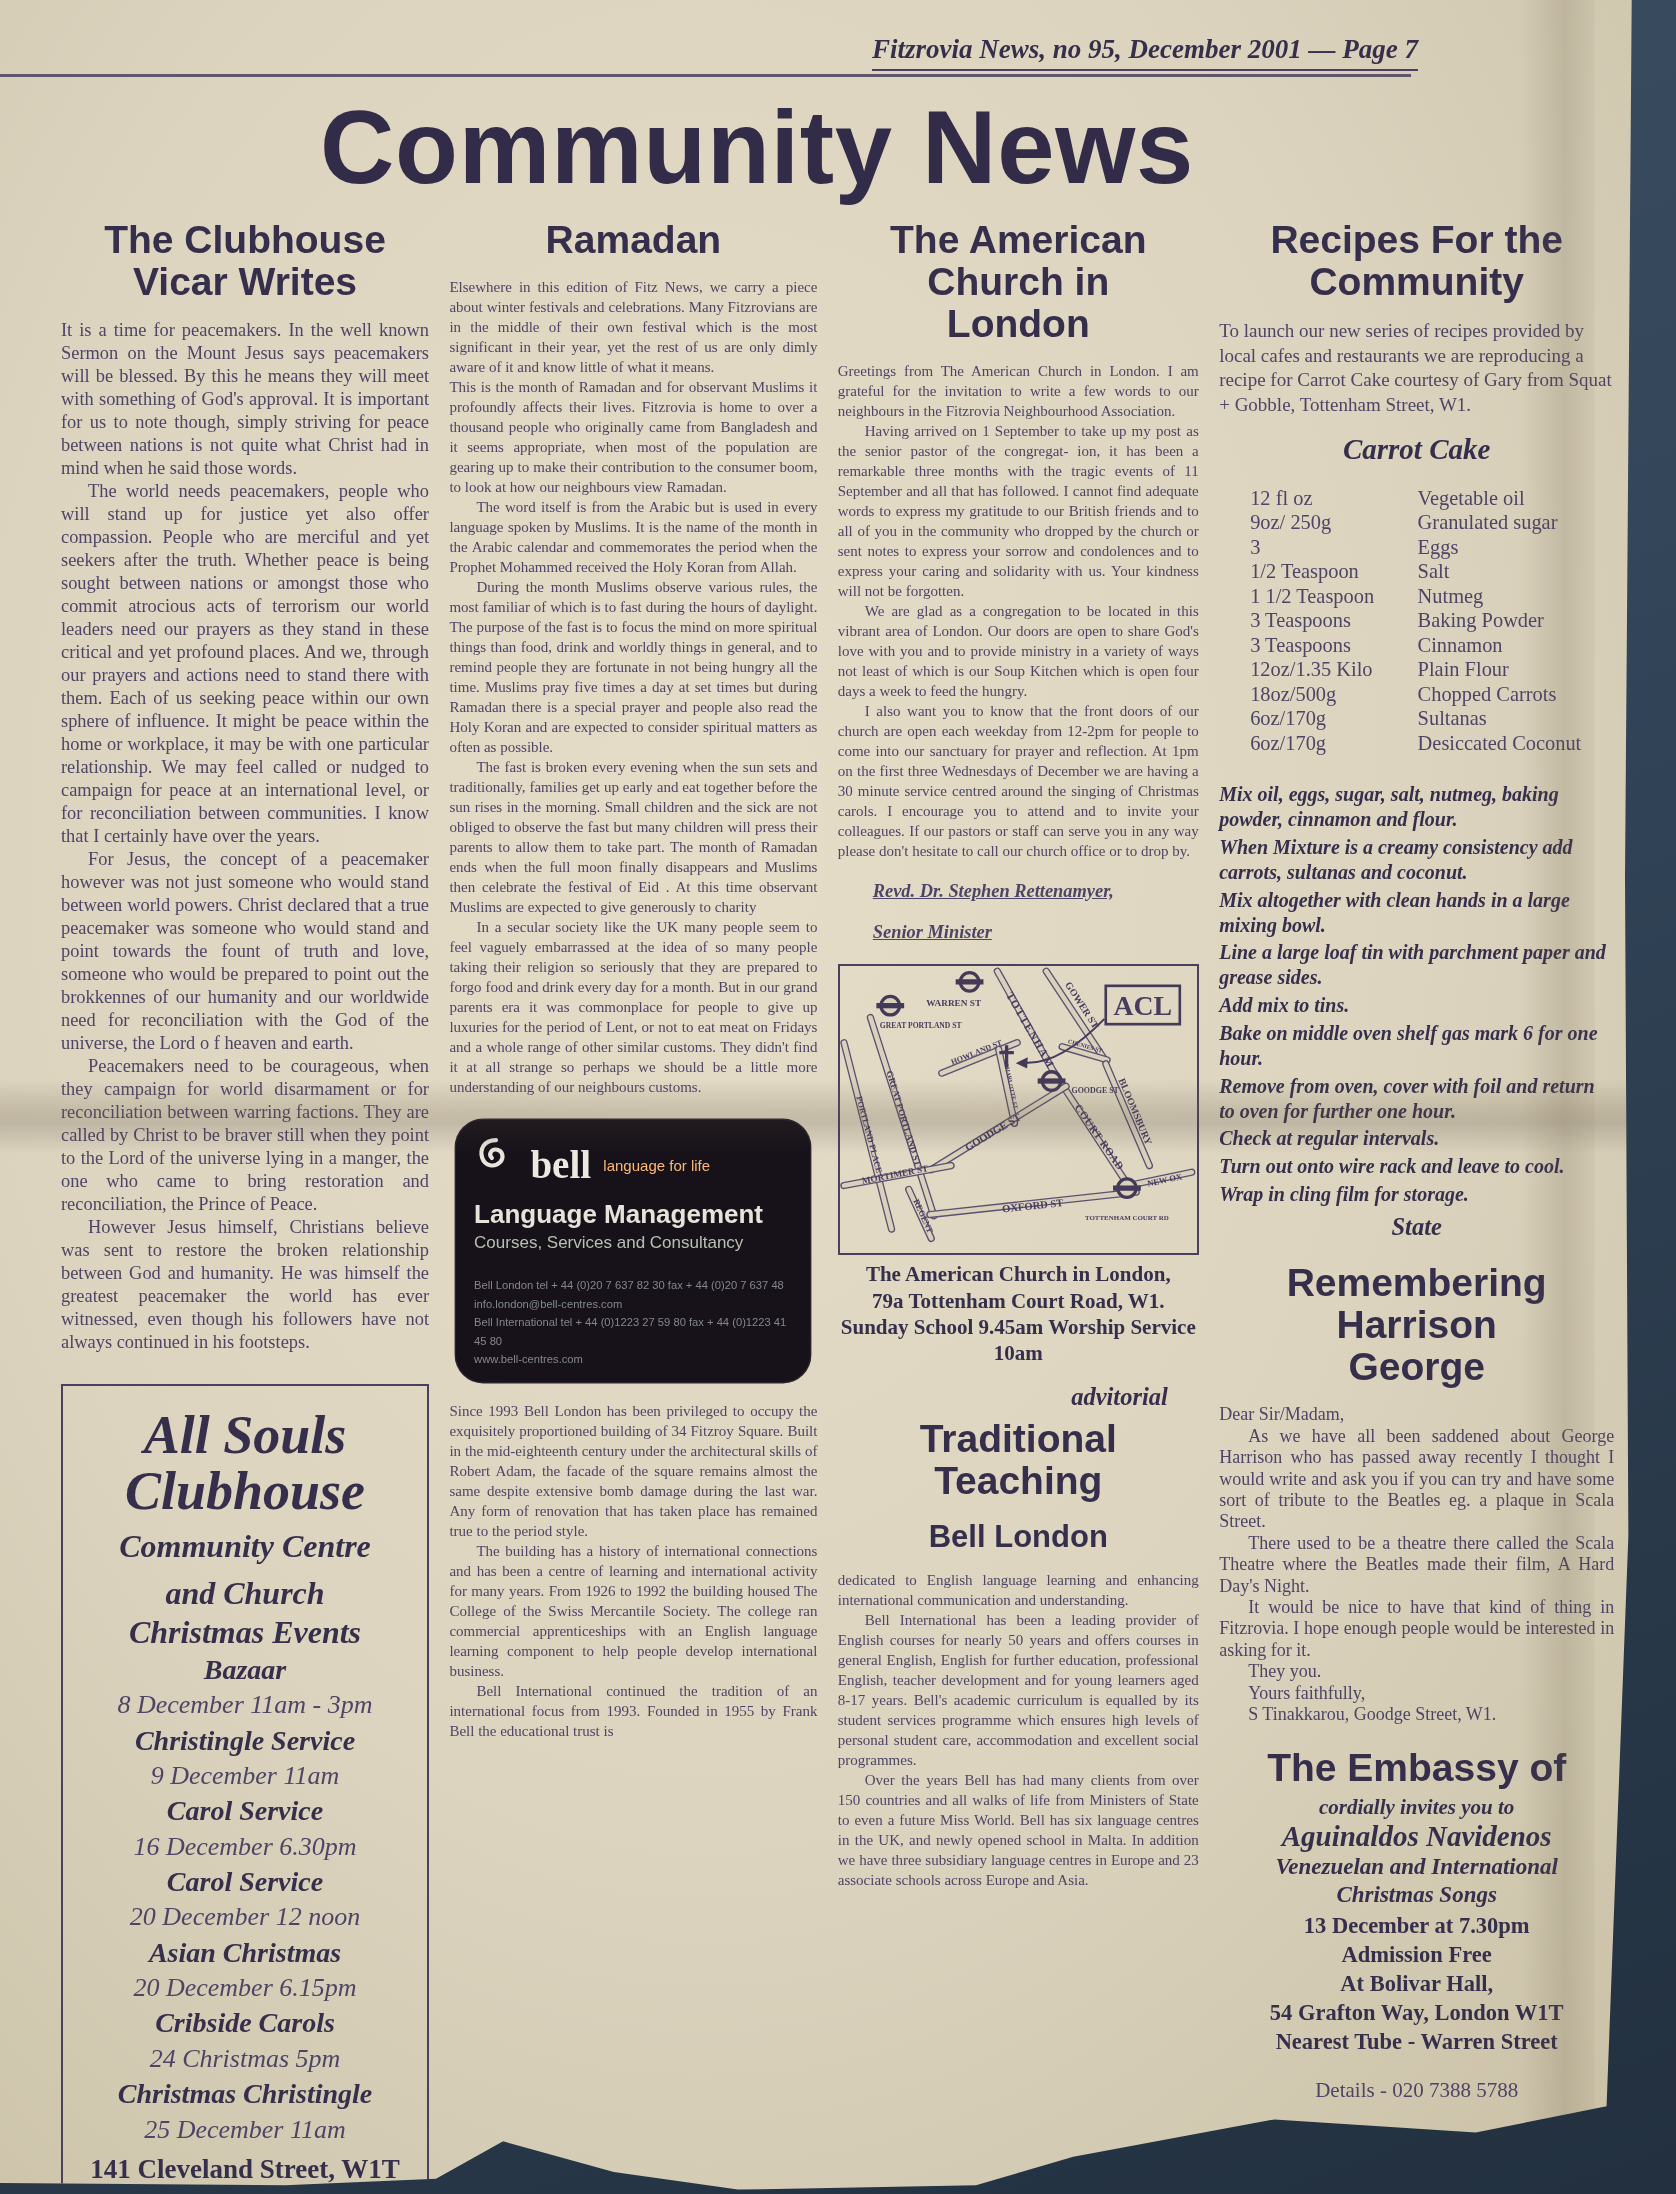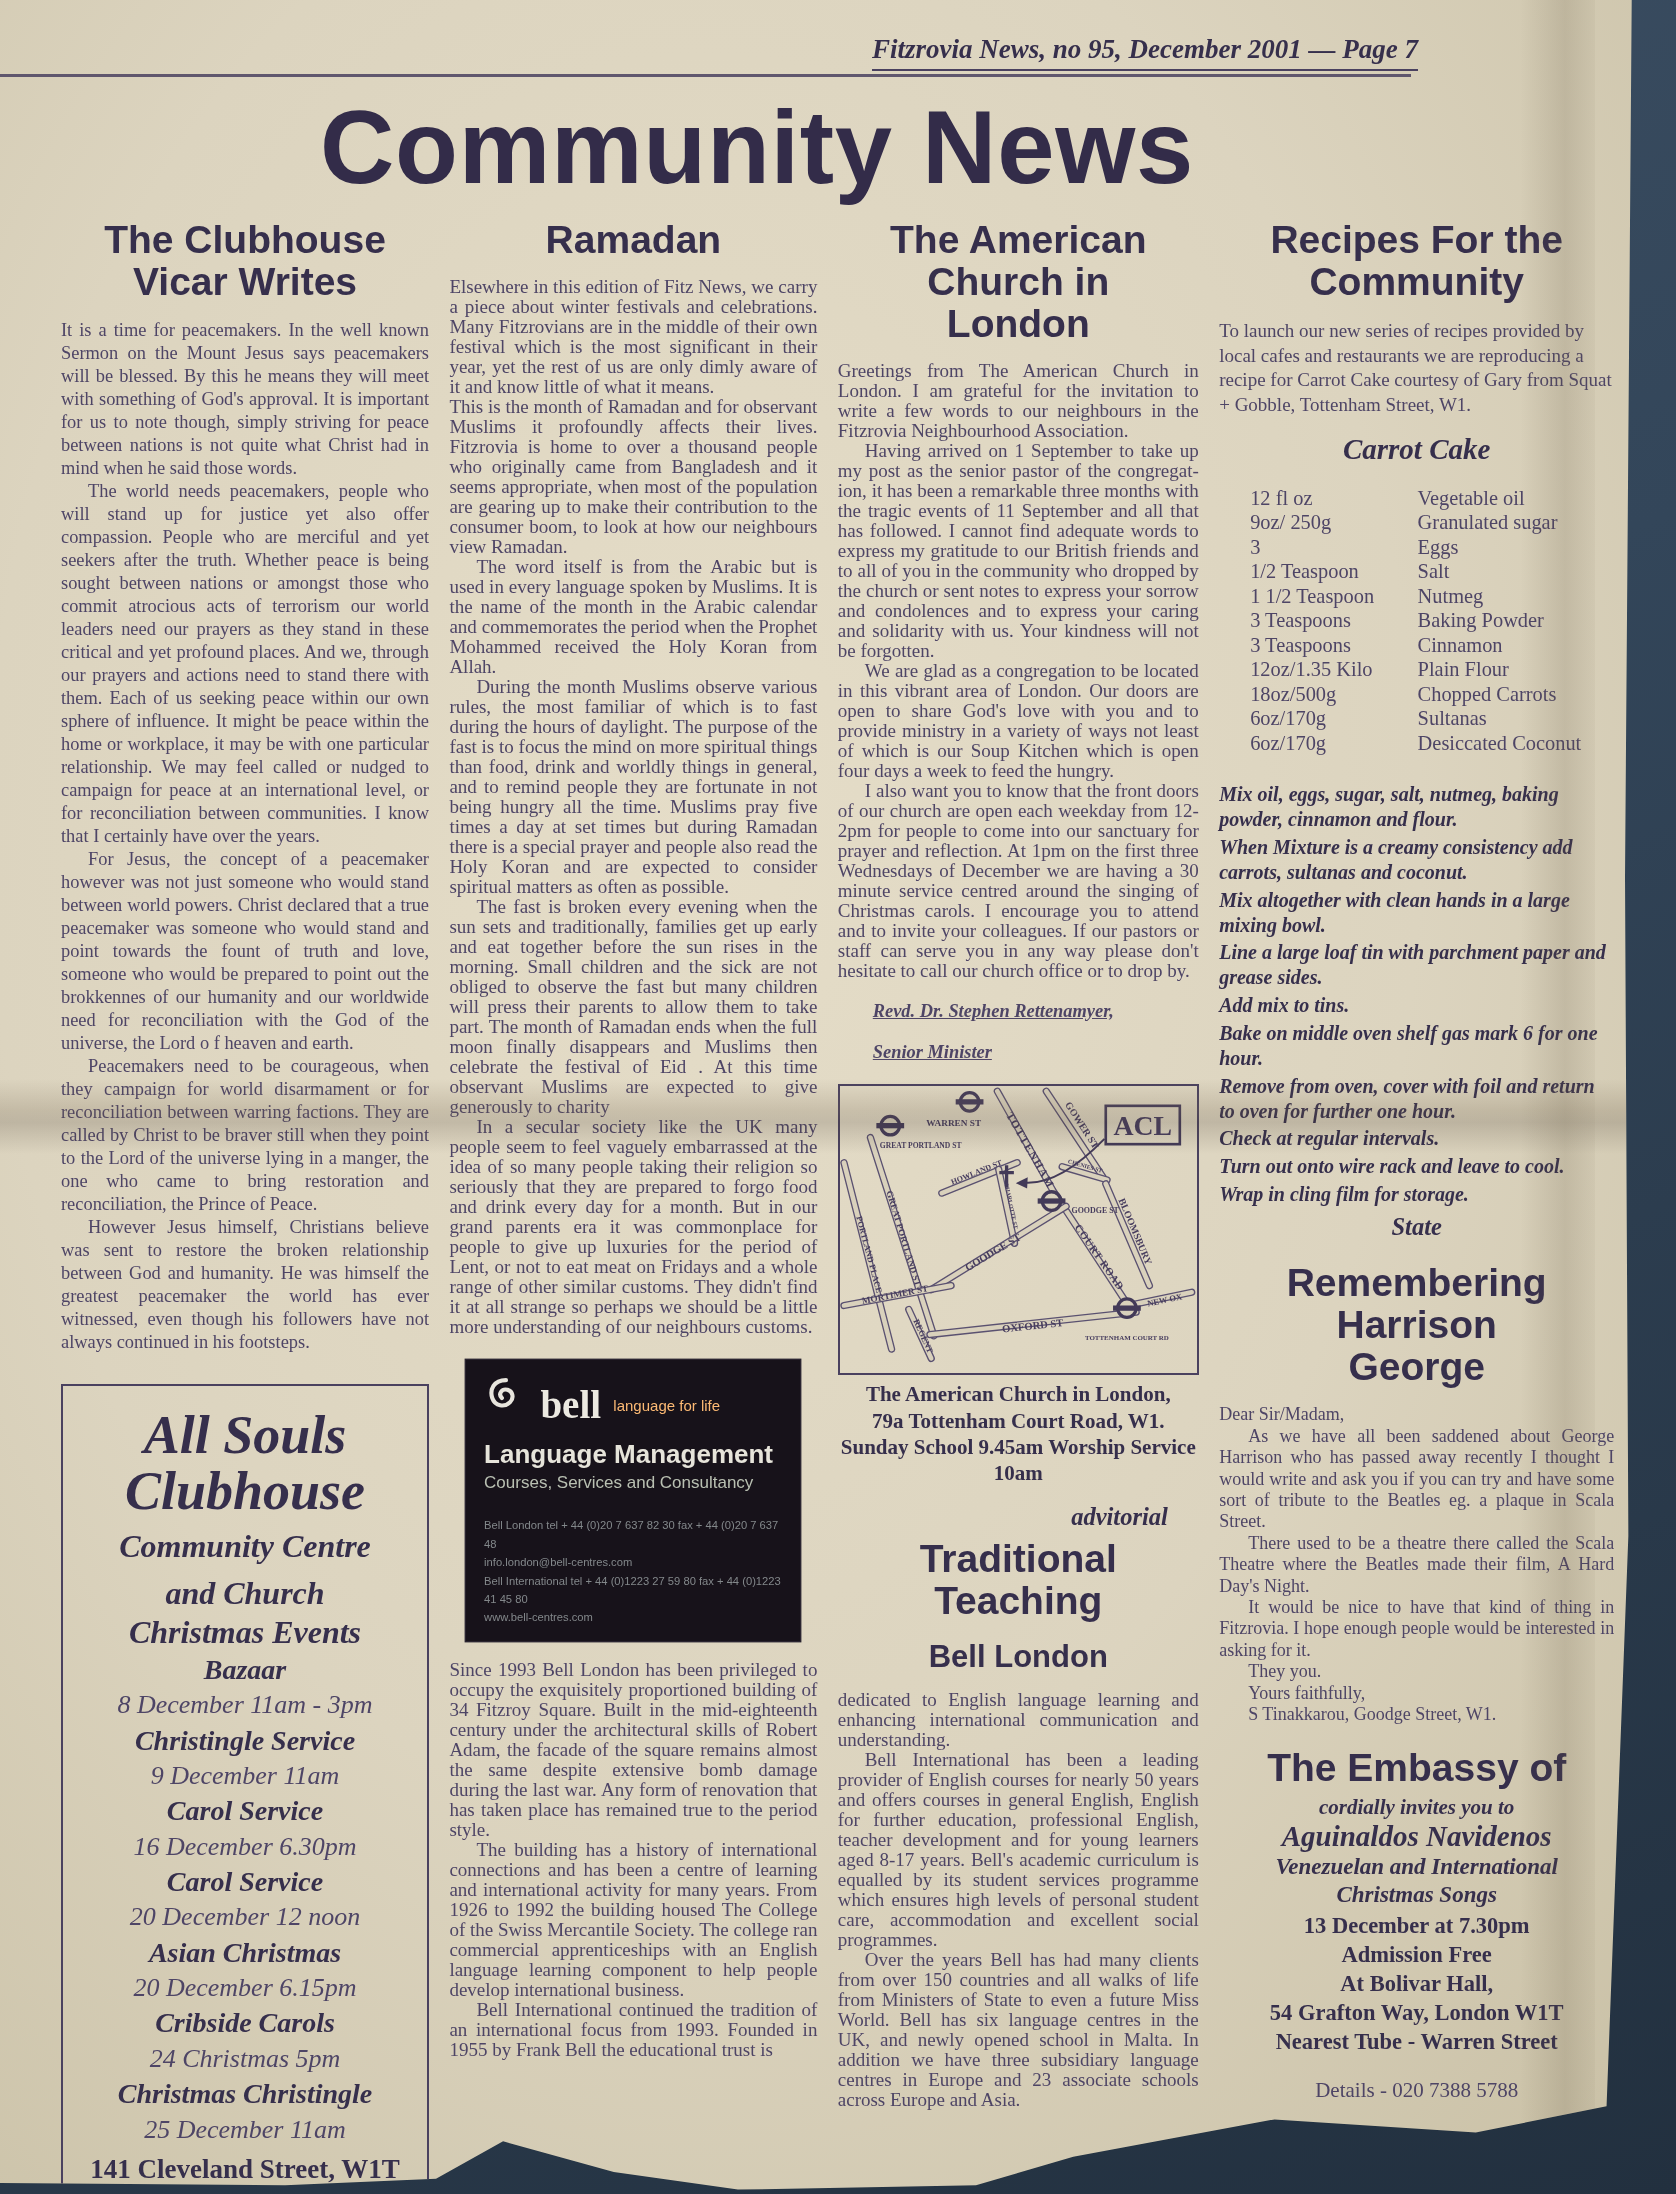--- a/index.html
+++ b/index.html
@@ -52,37 +52,38 @@
   }
   .col-subhead{
     font:700 31px/1.1 "Liberation Sans",sans-serif;color:var(--ink-h);
     text-align:center;margin:17.7px 0 16.3px;
   }
   .body p{
     font:18.4px/23px "Liberation Serif",serif;color:var(--ink);
     text-align:justify;margin:0;
   }
   .body p.ind{text-indent:27px;}
-  .small p{font-size:19px;line-height:20px;}
+  .small p{font-size:15px;line-height:20px;}
   .sig p{font:italic 700 18.4px/23px "Liberation Serif",serif;text-align:left;text-indent:35px;color:var(--ink);text-decoration:underline;}
   
   .as-box{
     border:2.7px solid var(--rule);margin-top:30px;padding:20.4px 9.5px 17.7px;
     text-align:center;color:var(--ink-h);
   }
   .as-title{font:italic 700 54px/1.04 "Liberation Serif",serif;}
   .as-sub{font:italic 700 32px/1.2 "Liberation Serif",serif;margin-top:8.2px;}
   .as-events-label{font:italic 700 32px/1.25 "Liberation Serif",serif;}
   .as-ev-name{font:italic 700 28px/1.3 "Liberation Serif",serif;}
   .as-ev-date{font:italic 26px/1.32 "Liberation Serif",serif;color:var(--ink);}
   .as-addr{font:700 27px/1.3 "Liberation Serif",serif;margin-top:5.4px;}
   
   .bell-ad{
-    background:#17121a;color:#cfd0c8;margin:23px 17px 19px;padding:16.3px 17.7px 13.6px;
+    background:#17121a;color:#cfd0c8;margin:23px 7px 19px;padding:16.3px 17.7px 13.6px;
     box-shadow:0 0 0 1.4px #2a2430;
+    border-radius:27px;
   }
   .bell-logo-row{display:flex;align-items:flex-end;gap:12.3px;}
   .bell-logo{font:700 39px/0.9 "Liberation Serif",serif;color:#ece9e1;}
   .bell-tag{font:15px/1 "Liberation Sans",sans-serif;color:#fdba74;padding-bottom:9.5px;}
   .bell-lm{font:700 26px/1.1 "Liberation Sans",sans-serif;color:#e6e4da;margin-top:17.7px;}
   .bell-csc{font:17px/1.2 "Liberation Sans",sans-serif;color:#b9c0b2;margin-top:4.1px;}
   .bell-contacts{margin-top:23px;}
   .bell-contacts div{font:11.2px/1.65 "Liberation Sans",sans-serif;color:#83888b;}
   
   .map-wrap{border:2px solid var(--rule);margin-top:20.4px;background:transparent;}

